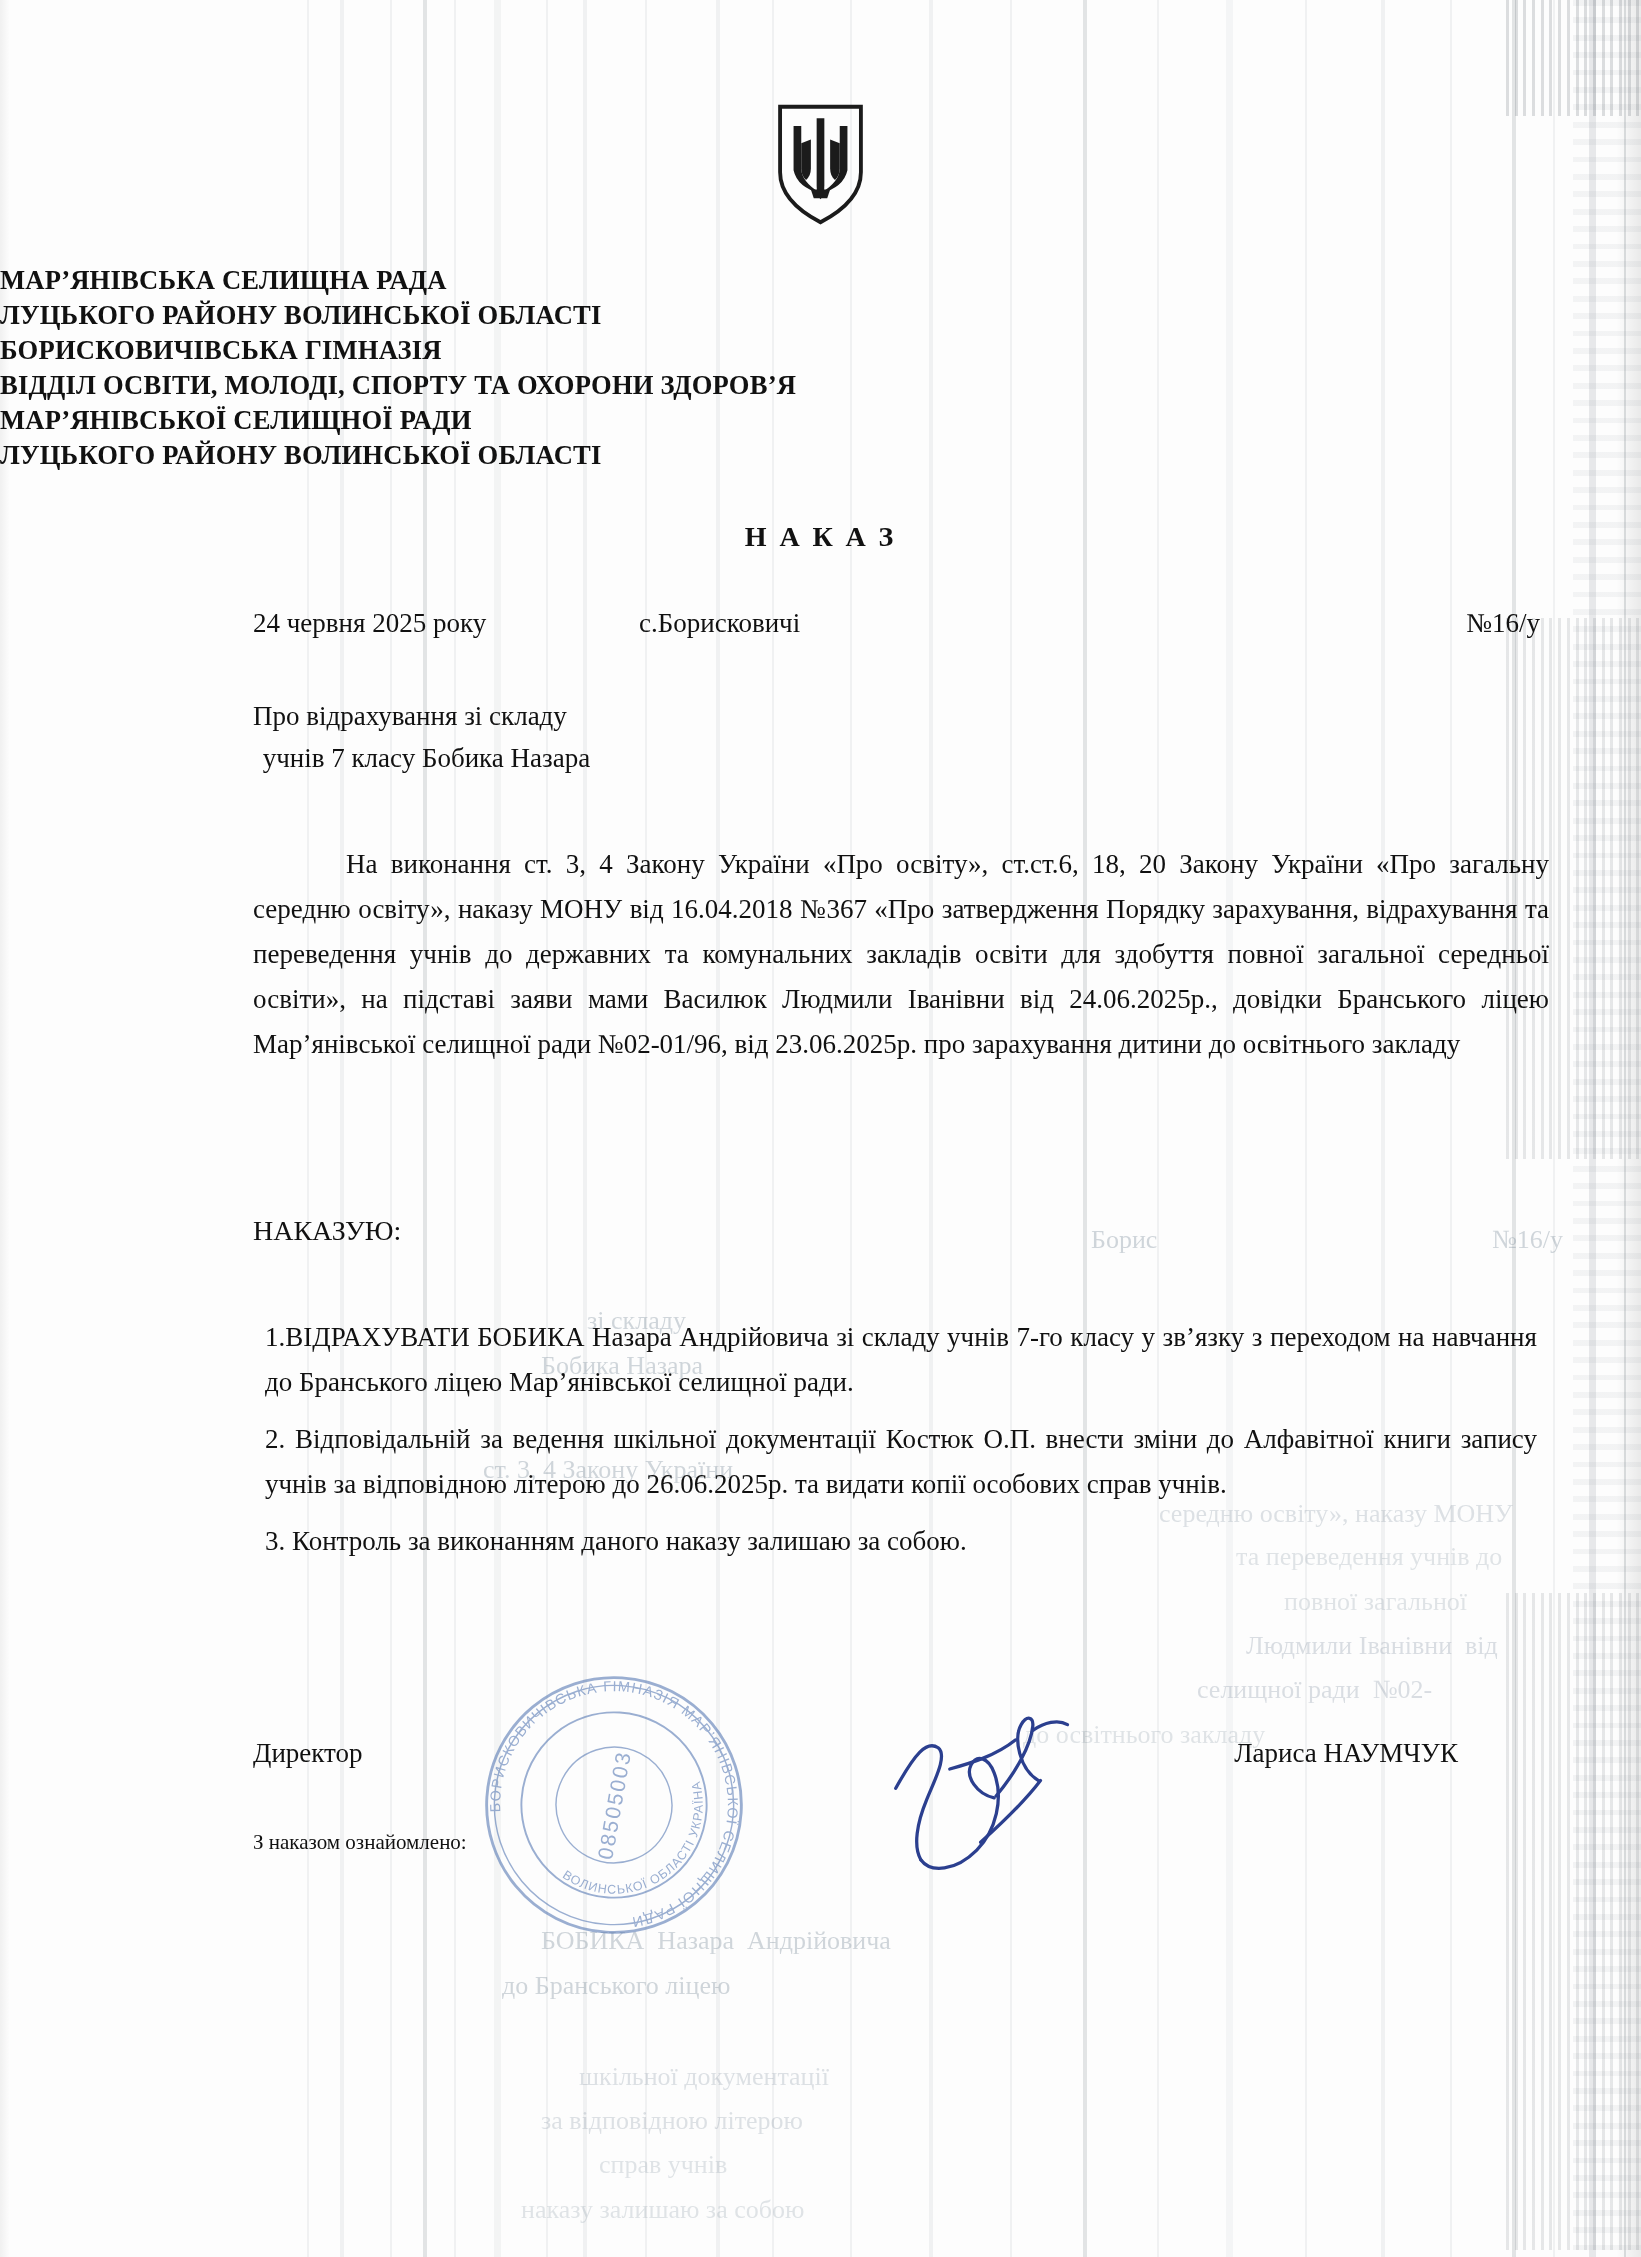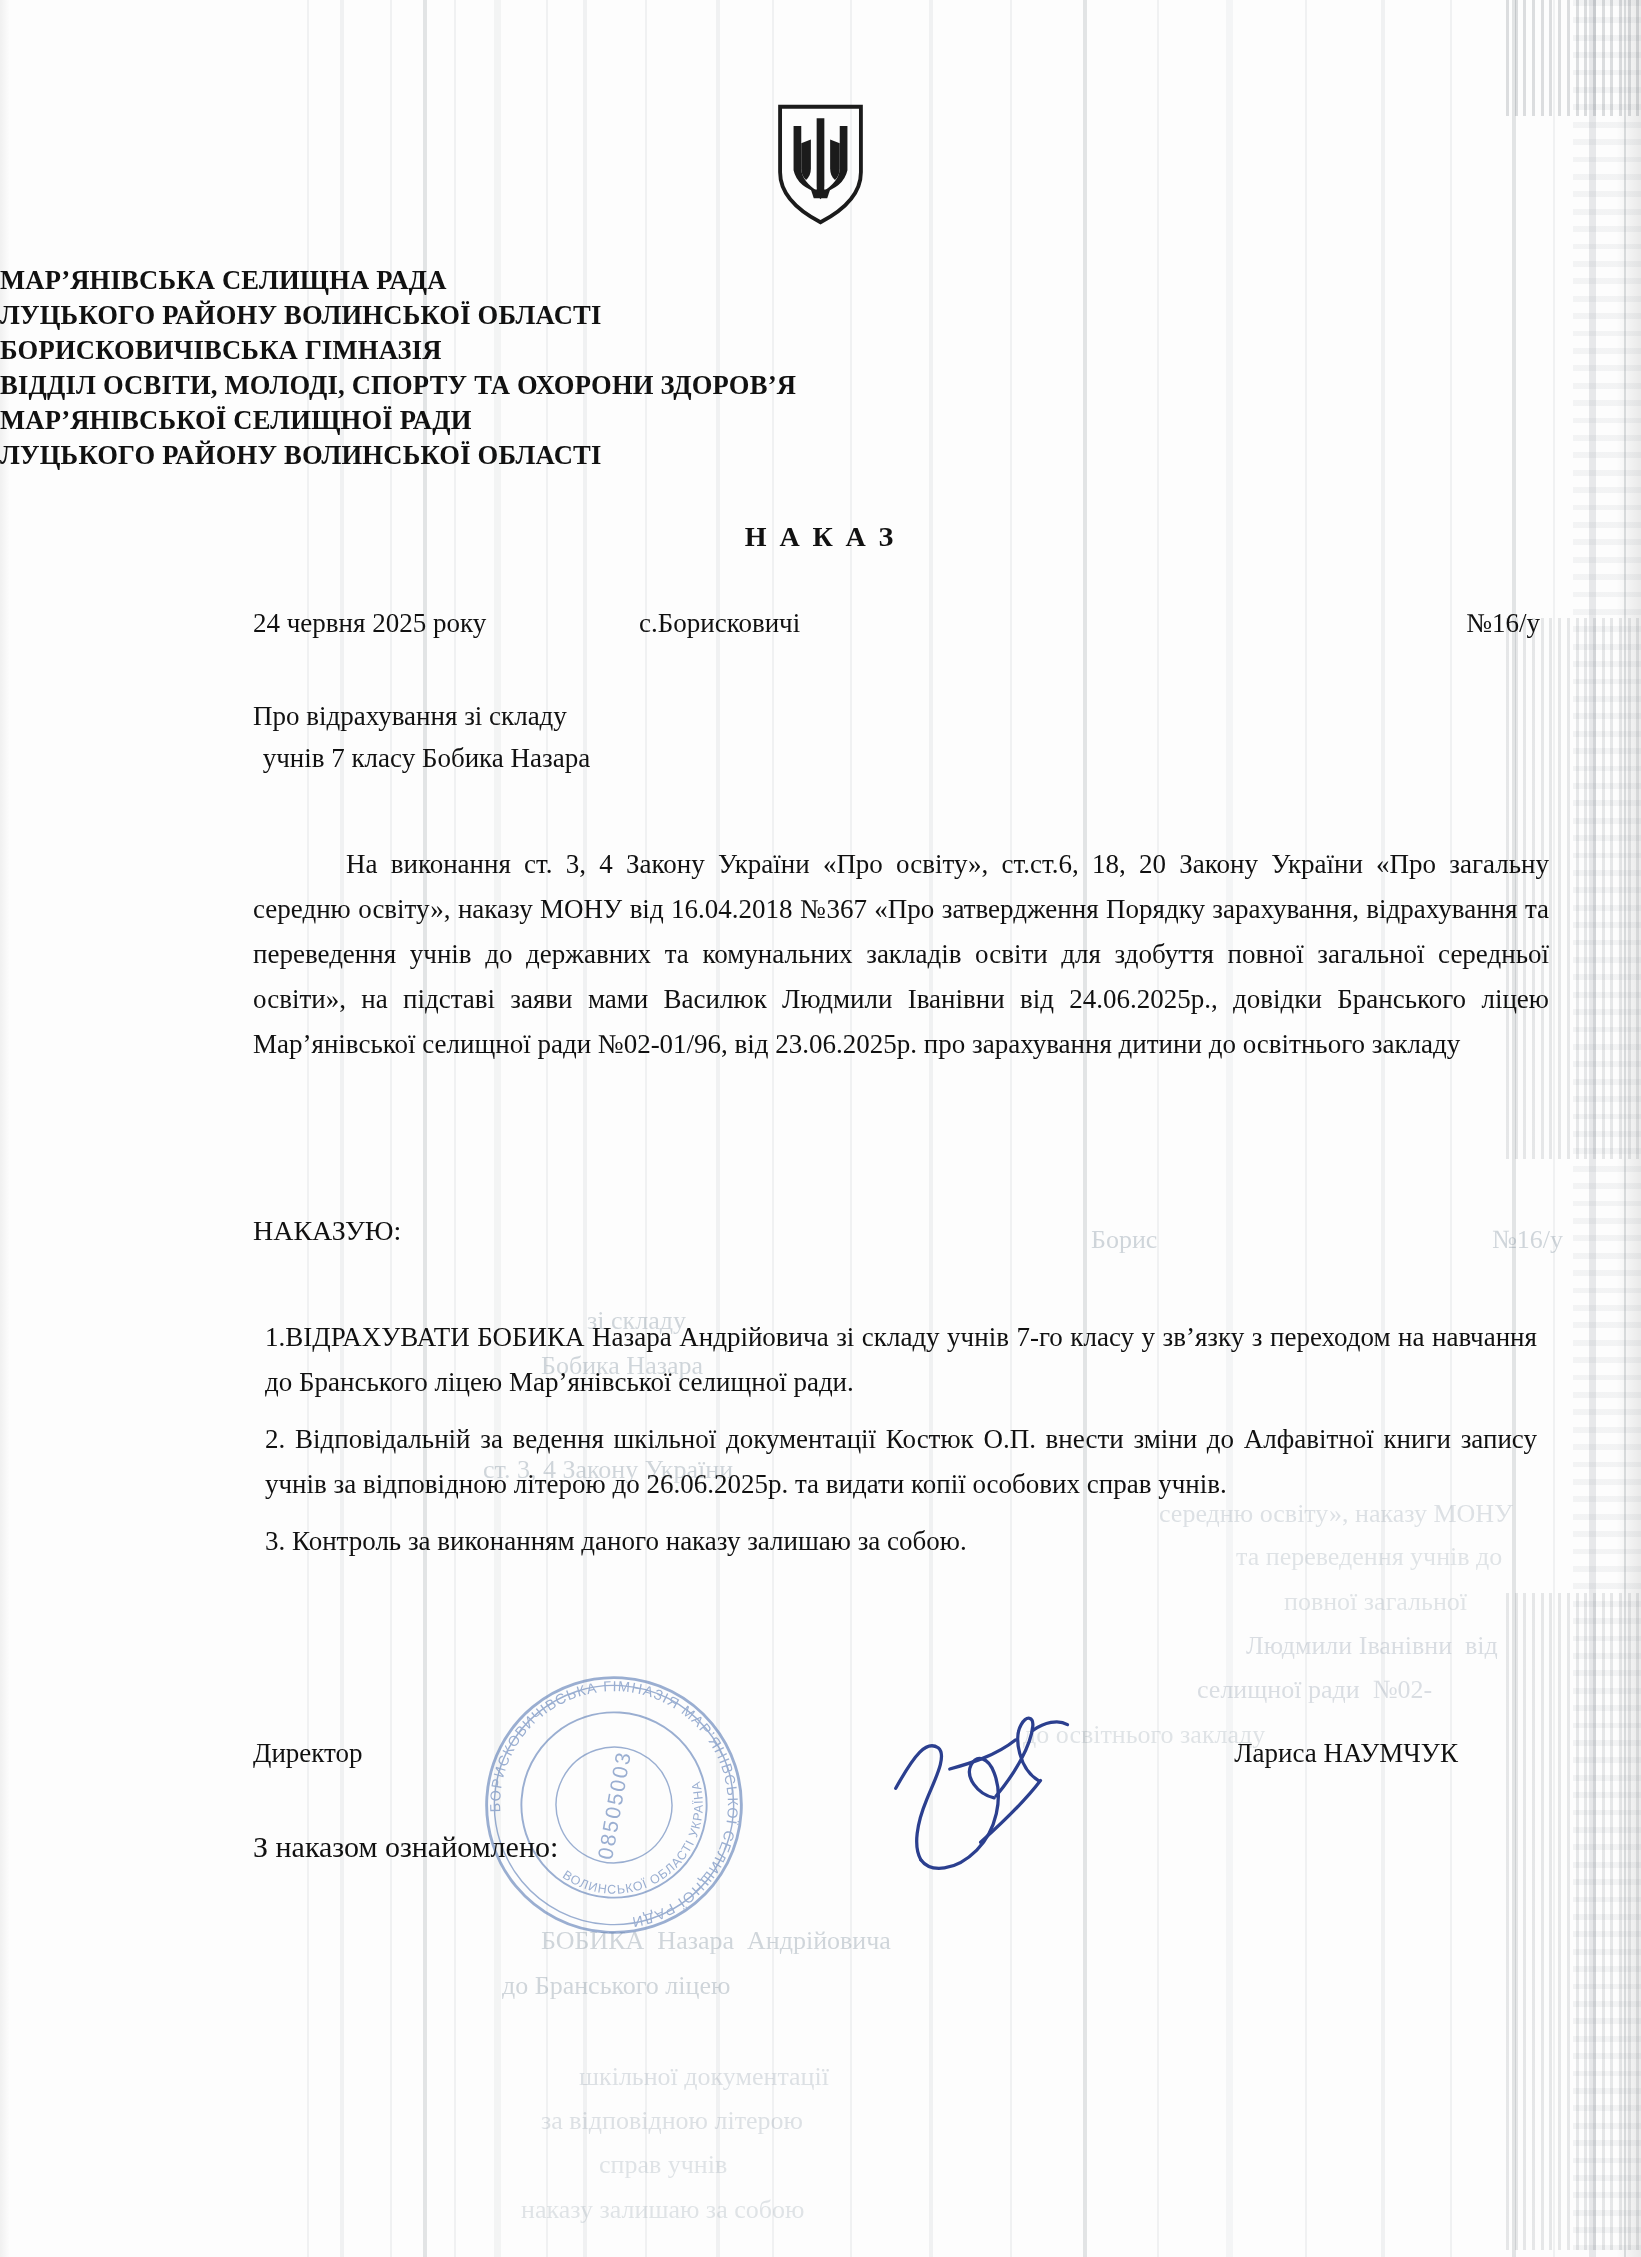--- a/index.html
+++ b/index.html
@@ -183,21 +183,21 @@
     display: flex;
     justify-content: space-between;
     align-items: baseline;
   }
   .sign-name { padding-right: 82px; }
 
   .ack {
     position: absolute;
     left: 253px;
     top: 1830px;
-    font-size: 30px;
+    font-size: 21px;
   }
 
   
   .stamp {
     position: absolute;
     left: 477px;
     top: 1668px;
     width: 274px;
     height: 274px;
     pointer-events: none;

